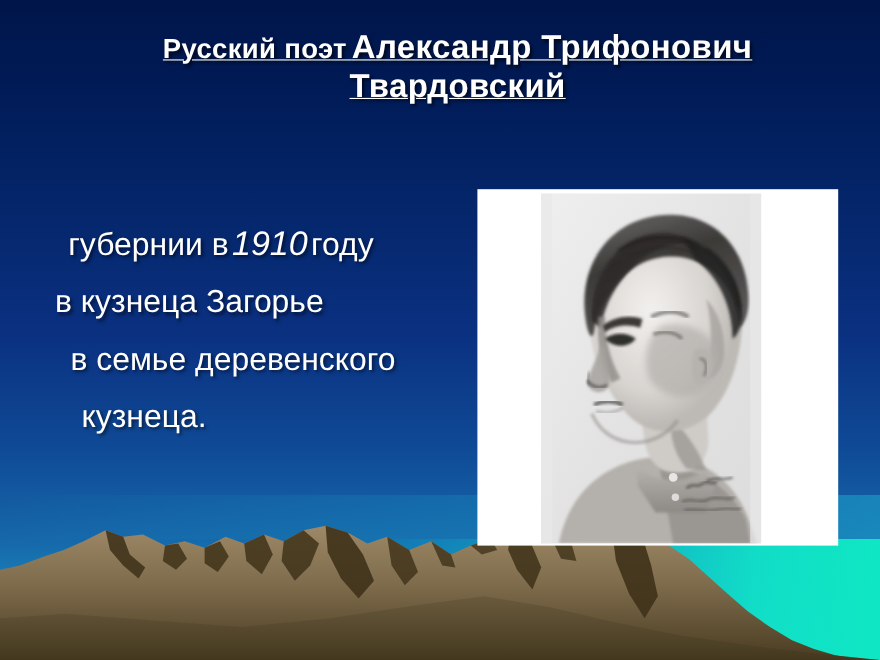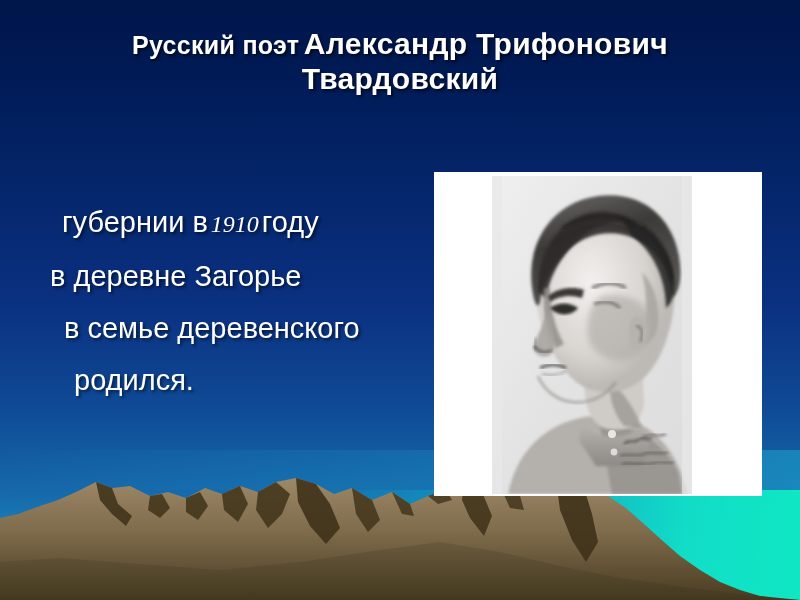--- a/index.html
+++ b/index.html
@@ -56,26 +56,27 @@
     left: 0;
     bottom: 0;
     width: 800px;
     height: 130px;
   }
 
   
   .title-block {
     position: absolute;
     top: 26px;
-    left: 40px;
+    left: 56px;
     width: 720px;
     text-align: center;
     line-height: 1.18;
     color: #ffffff;
     text-shadow: 2px 2px 3px rgba(0,0,0,0.65);
+    text-decoration: underline;
   }
   .title-small {
     font-size: 25px;
     font-weight: bold;
     letter-spacing: 0.3px;
   }
   .title-big {
     font-size: 30px;
     font-weight: bold;
     letter-spacing: 0.3px;
@@ -93,23 +94,23 @@
     text-shadow: 2px 2px 3px rgba(0,0,0,0.55);
     white-space: nowrap;
   }
   .body-line { display: block; }
   .ln1 { padding-left: 26px; }
   .ln2 { padding-left: 10px; }
   .ln3 { padding-left: 14px; }
   .ln4 { padding-left: 28px; }
   .ln5 { padding-left: 38px; }
   .year {
-    font-family: Liberation Serif, serif;
+    font-family: Liberation Sans, sans-serif;
     font-style: italic;
-    font-size: 24px;
+    font-size: 31px;
     padding: 0 3px;
   }
 
   
   .portrait-frame {
     position: absolute;
     left: 434px;
     top: 172px;
     width: 328px;
     height: 324px;
@@ -174,23 +175,23 @@
              L800,130 L0,130 Z" fill="url(#mtnBase)"></path>
   </svg>
 
   <div class="title-block">
     <span class="title-small">Русский поэт</span>
     <span class="title-big">Александр Трифонович Твардовский</span>
   </div>
 
   <div class="body-block">
     <span class="body-line ln1"><span>губернии в</span><span class="year">1910</span><span>году</span></span>
-    <span class="body-line ln3">в деревне Загорье</span>
+    <span class="body-line ln3">в кузнеца Загорье</span>
     <span class="body-line ln4">в семье деревенского</span>
-    <span class="body-line ln5">родился.</span>
+    <span class="body-line ln5">кузнеца.</span>
   </div>
 
   <div class="portrait-frame">
     <div class="portrait-inner">
       <svg class="portrait-svg" viewBox="0 0 200 318" preserveAspectRatio="none">
         <defs>
           <linearGradient id="paper" x1="0" y1="0" x2="1" y2="1">
             <stop offset="0%" stop-color="#efefef"></stop>
             <stop offset="50%" stop-color="#e3e3e3"></stop>
             <stop offset="100%" stop-color="#dcdcdc"></stop>

